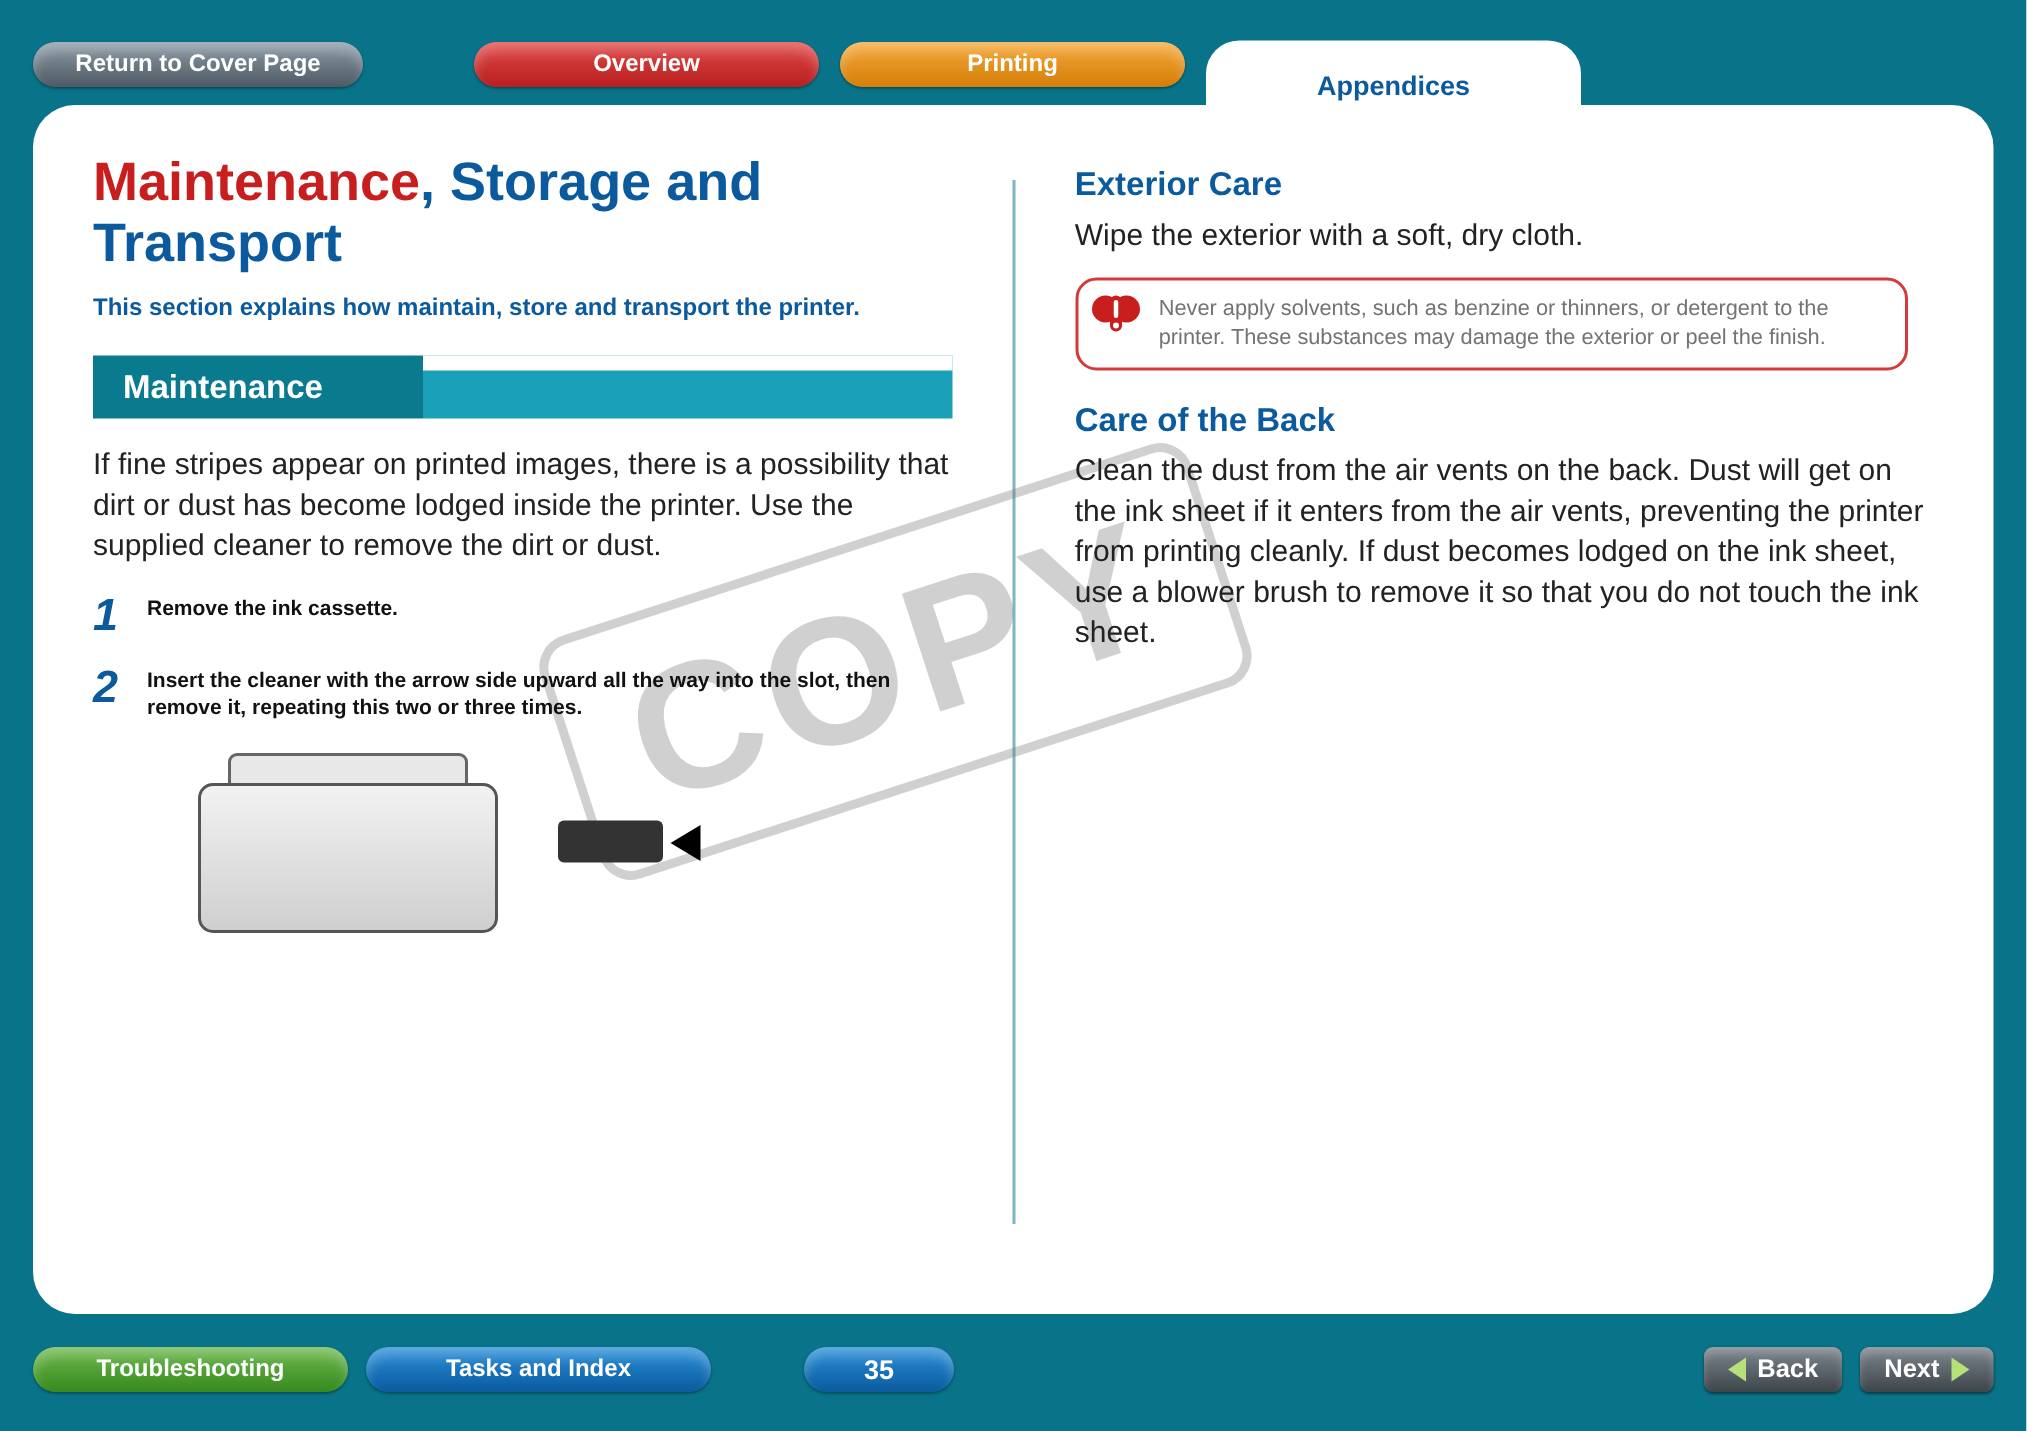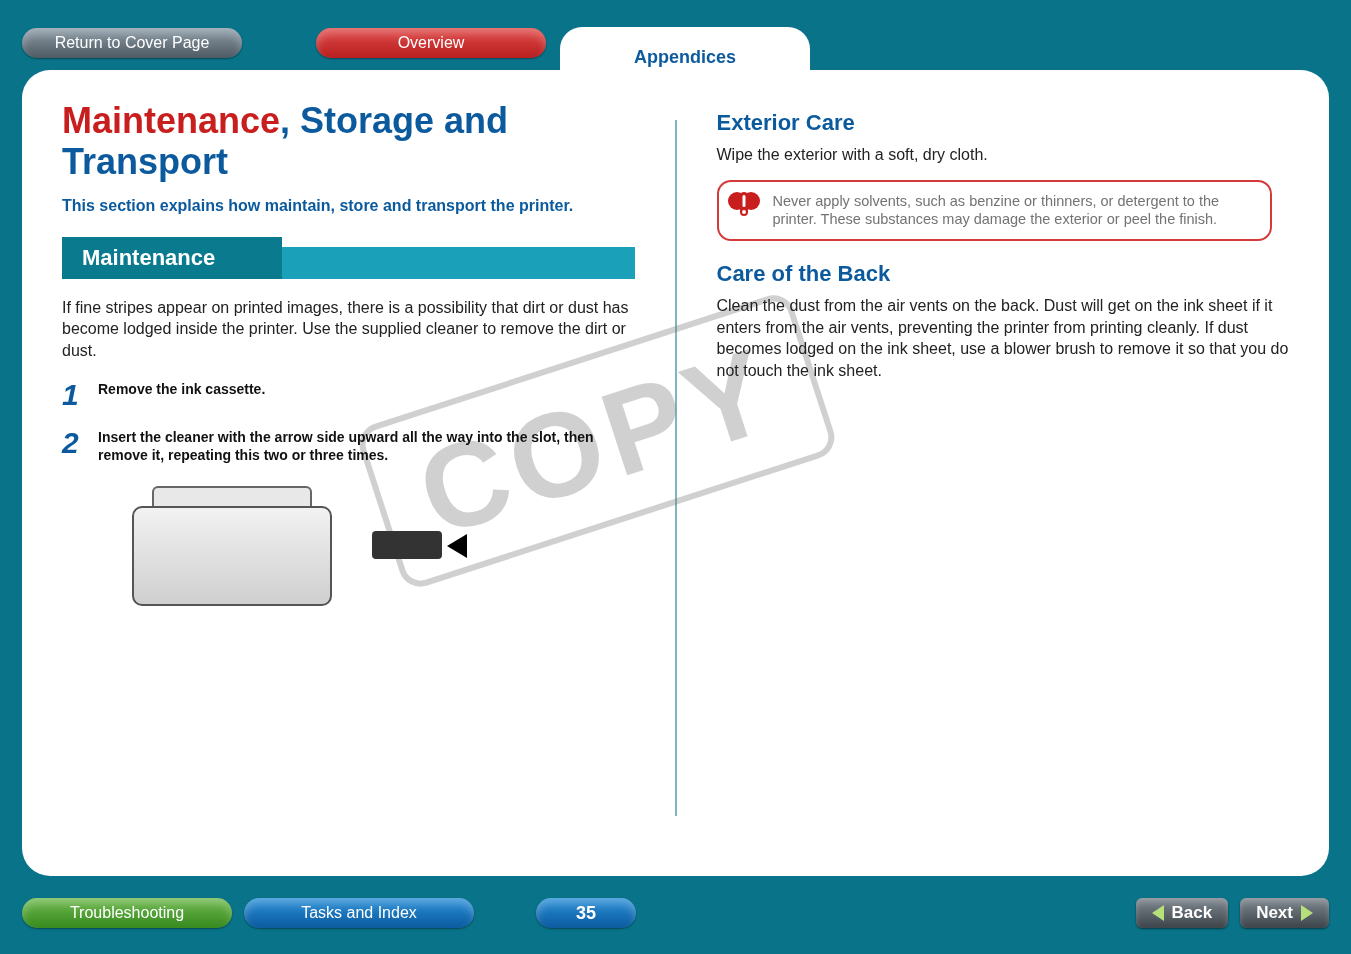--- a/index.html
+++ b/index.html
@@ -17,21 +17,21 @@
     top: 28px; left: 22px; right: 22px;
     height: 30px;
     display: flex;
     gap: 14px;
     align-items: center;
   }
   .pill {
     height: 30px;
     border-radius: 15px;
     color: #fff;
-    font-weight: normal;
+    font-weight: bold;
     font-size: 16px;
     display: flex;
     align-items: center;
     justify-content: center;
     padding: 0 28px;
     box-shadow: inset 0 6px 8px rgba(255,255,255,0.25), 0 1px 2px rgba(0,0,0,0.4);
     cursor: pointer;
     white-space: nowrap;
   }
   .pill.gray   { background: linear-gradient(#8b9aa6,#4e5a63); width: 220px; }
@@ -105,21 +105,21 @@
     border-top: 10px solid #fff;
   }
   h3.sub {
     color: #0b5a9e;
     font-size: 22px;
     font-weight: bold;
     margin: 10px 0 8px 0;
   }
   p.body {
     color: #222;
-    font-size: 16px;
+    font-size: 20px;
     line-height: 1.35;
     margin-bottom: 14px;
   }
   .step {
     display: flex;
     gap: 10px;
     margin: 18px 0 8px 0;
     align-items: flex-start;
   }
   .step .num {
@@ -240,20 +240,21 @@
   }
 </style>
 </head>
 <body>
 
 <div class="outer">
 
   <div class="topnav">
     <div class="pill gray">Return to Cover Page</div>
     <div class="pill red">Overview</div>
+    <div class="pill orange">Printing</div>
     <div class="tab-active">Appendices</div>
   </div>
 
   <div class="page">
 
     <div class="watermark">
       <div class="box">
           <div class="txt">COPY</div>
         </div>
     </div>

